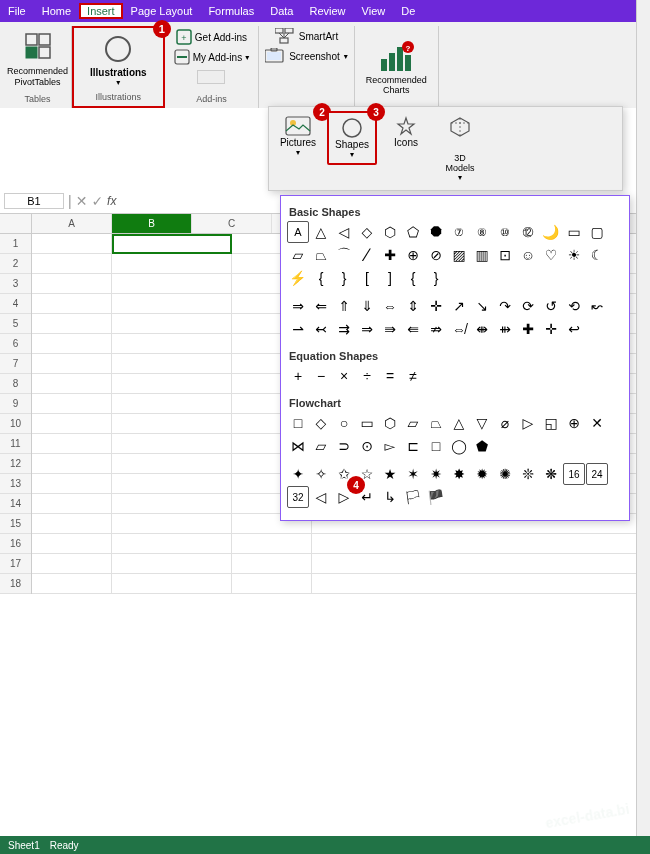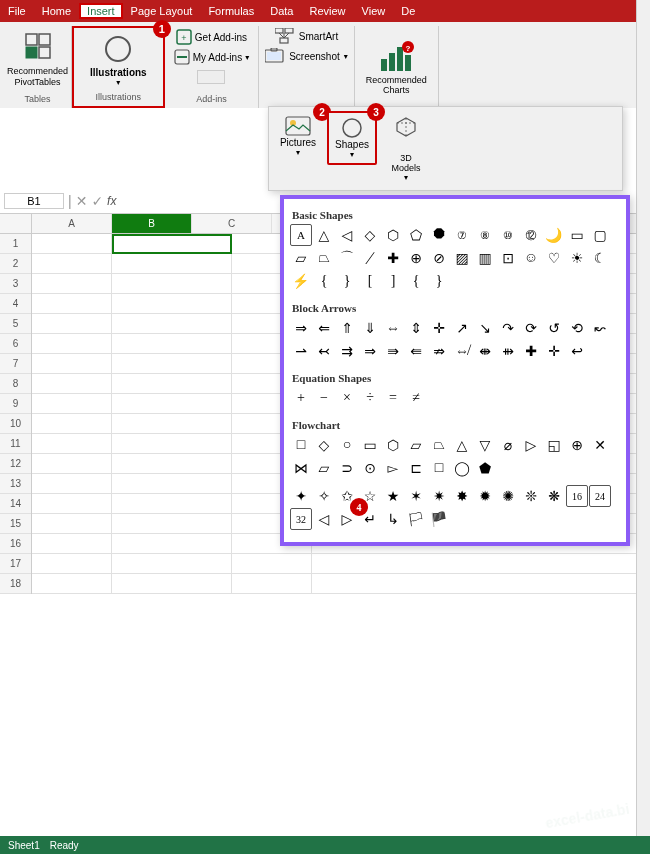--- a/index.html
+++ b/index.html
@@ -1,21 +1,21 @@
 <!DOCTYPE html>
 <html><head>
   <meta charset="utf-8">
   <style>
     * { box-sizing: border-box; margin: 0; padding: 0; }
     body { font-family: 'Segoe UI', Arial, sans-serif; font-size: 11px; background: #fff; width: 650px; height: 854px; overflow: hidden; }
 
     
     .menu-bar {
       display: flex;
-      background: #b91c1c;
+      background: #6d28d9;
       color: white;
       padding: 2px 0;
       height: 22px;
       align-items: center;
     }
     .menu-item {
       padding: 2px 8px;
       cursor: pointer;
       font-size: 11px;
       white-space: nowrap;
@@ -225,27 +225,26 @@
       min-width: 120px;
     }
 
     
     .shapes-panel {
       position: absolute;
       left: 280px;
       top: 150px;
       width: 350px;
       background: white;
-      border: 4px solid #8b5cf6;
+      border: 1px solid #8b5cf6;
       box-shadow: 2px 2px 8px rgba(0,0,0,0.2);
       z-index: 100;
       padding: 6px;
       max-height: 620px;
       overflow-y: auto;
-      font-family: Liberation Serif, serif;
     }
 
     
     .illus-sub-ribbon {
       position: absolute;
       left: 270px;
       top: 86px;
       width: 355px;
       background: #f0f0f0;
       border: 1px solid #ccc;
@@ -509,20 +508,26 @@
       <div class="illus-sub-btn selected" style="border:2px solid #c00; background:#f0f0f0;">
         <svg width="26" height="22" viewBox="0 0 26 22">
           <circle cx="13" cy="11" r="9" fill="none" stroke="#555" stroke-width="1.5"></circle>
         </svg>
         <span>Shapes</span>
         <span style="font-size:8px;">▾</span>
       </div>
       <div class="badge" style="top:-8px; right:-8px; font-size:10px;">3</div>
     </div>
 
+    <div class="illus-sub-btn">
+      <svg width="26" height="22" viewBox="0 0 26 22">
+        <path d="M13 3 L15 9 L21 9 L16 13 L18 19 L13 15 L8 19 L10 13 L5 9 L11 9 Z" fill="none" stroke="#555" stroke-width="1.2"></path>
+      </svg>
+      <span>Icons</span>
+    </div>
 
     <div class="illus-sub-btn">
       <svg width="26" height="22" viewBox="0 0 26 22">
         <path d="M13 3 L22 8 L22 16 L13 21 L4 16 L4 8 Z" fill="none" stroke="#555" stroke-width="1.2"></path>
         <path d="M13 3 L13 21" stroke="#555" stroke-width="0.8" stroke-dasharray="2,2"></path>
         <path d="M4 8 L22 8" stroke="#555" stroke-width="0.8" stroke-dasharray="2,2"></path>
       </svg>
       <span style="white-space:pre-line; text-align:center; font-size:9px;margin-top:16px;">3D
 Models</span>
       <span style="font-size:8px;">▾</span>
@@ -703,21 +708,20 @@
     <div class="shape-item">☾</div>
     <div class="shape-item">⚡</div>
     <div class="shape-item">{</div>
     <div class="shape-item">}</div>
     <div class="shape-item">[</div>
     <div class="shape-item">]</div>
     <div class="shape-item">{</div>
     <div class="shape-item">}</div>
   </div>
 
-  <div class="shapes-section-title">Block Arrows</div>
   <div class="shapes-grid">
     <div class="shape-item">⇒</div>
     <div class="shape-item">⇐</div>
     <div class="shape-item">⇑</div>
     <div class="shape-item">⇓</div>
     <div class="shape-item">⇔</div>
     <div class="shape-item">⇕</div>
     <div class="shape-item">✛</div>
     <div class="shape-item">↗</div>
     <div class="shape-item">↘</div>

